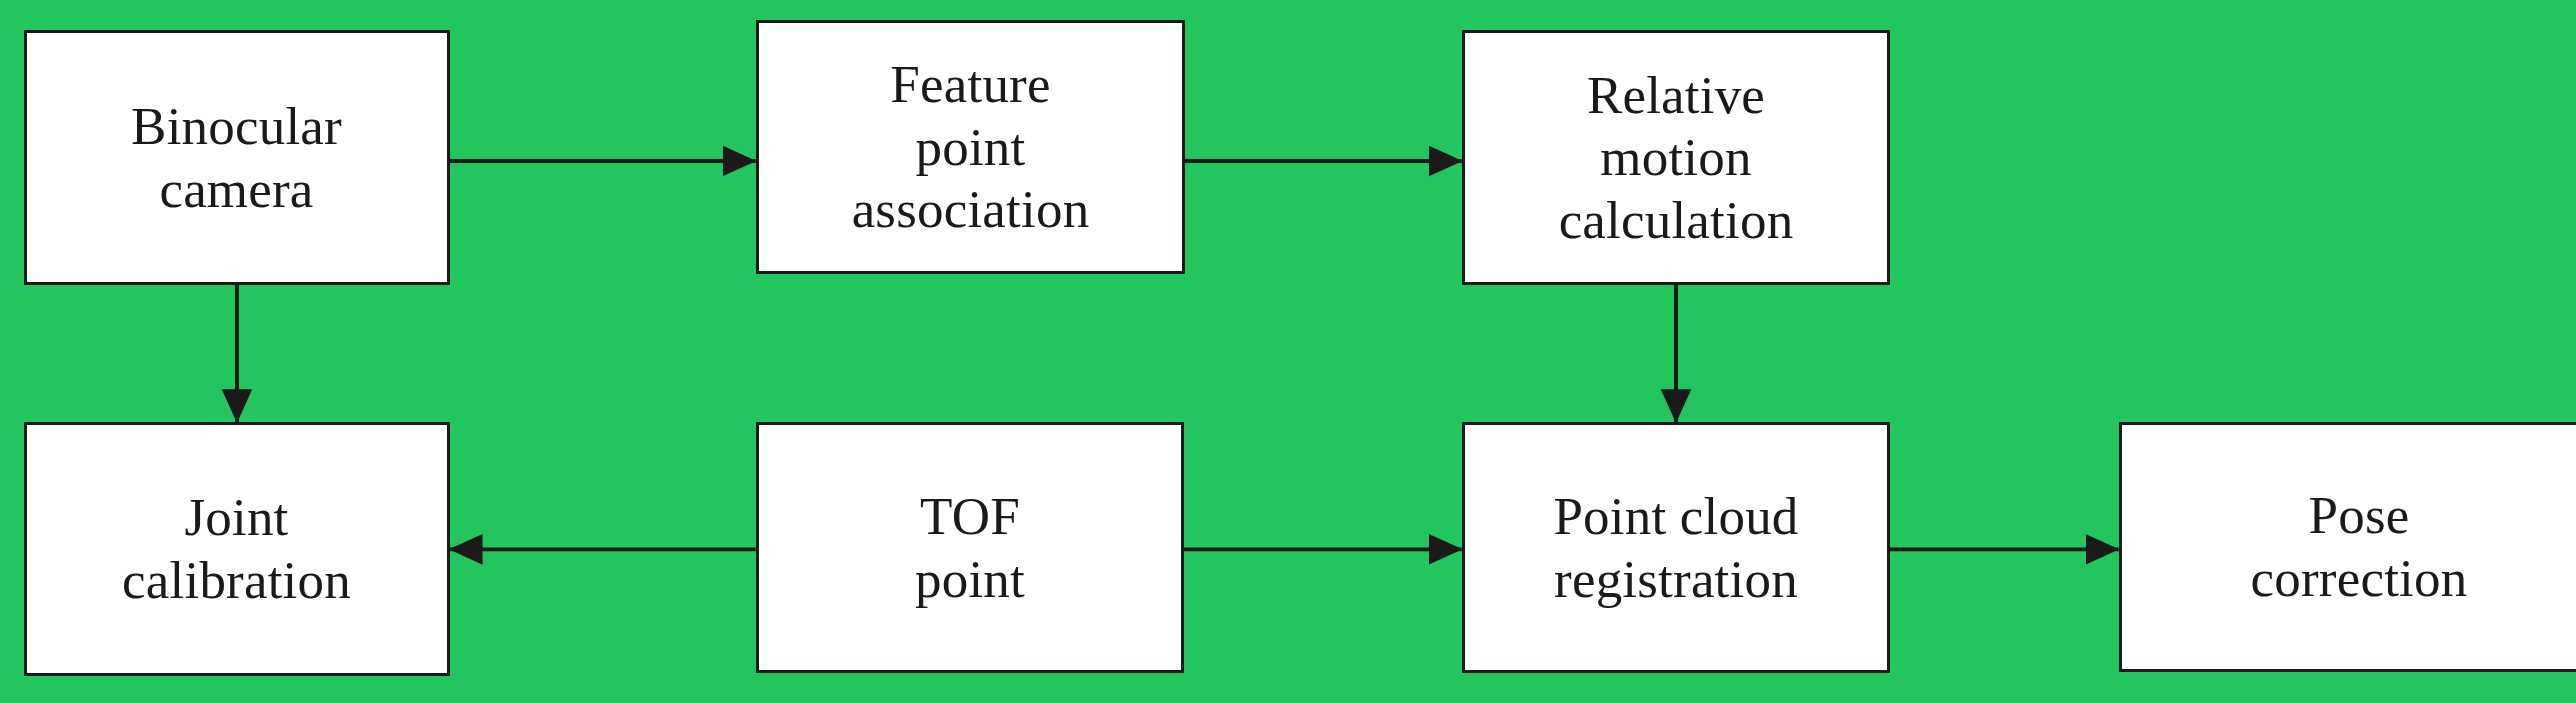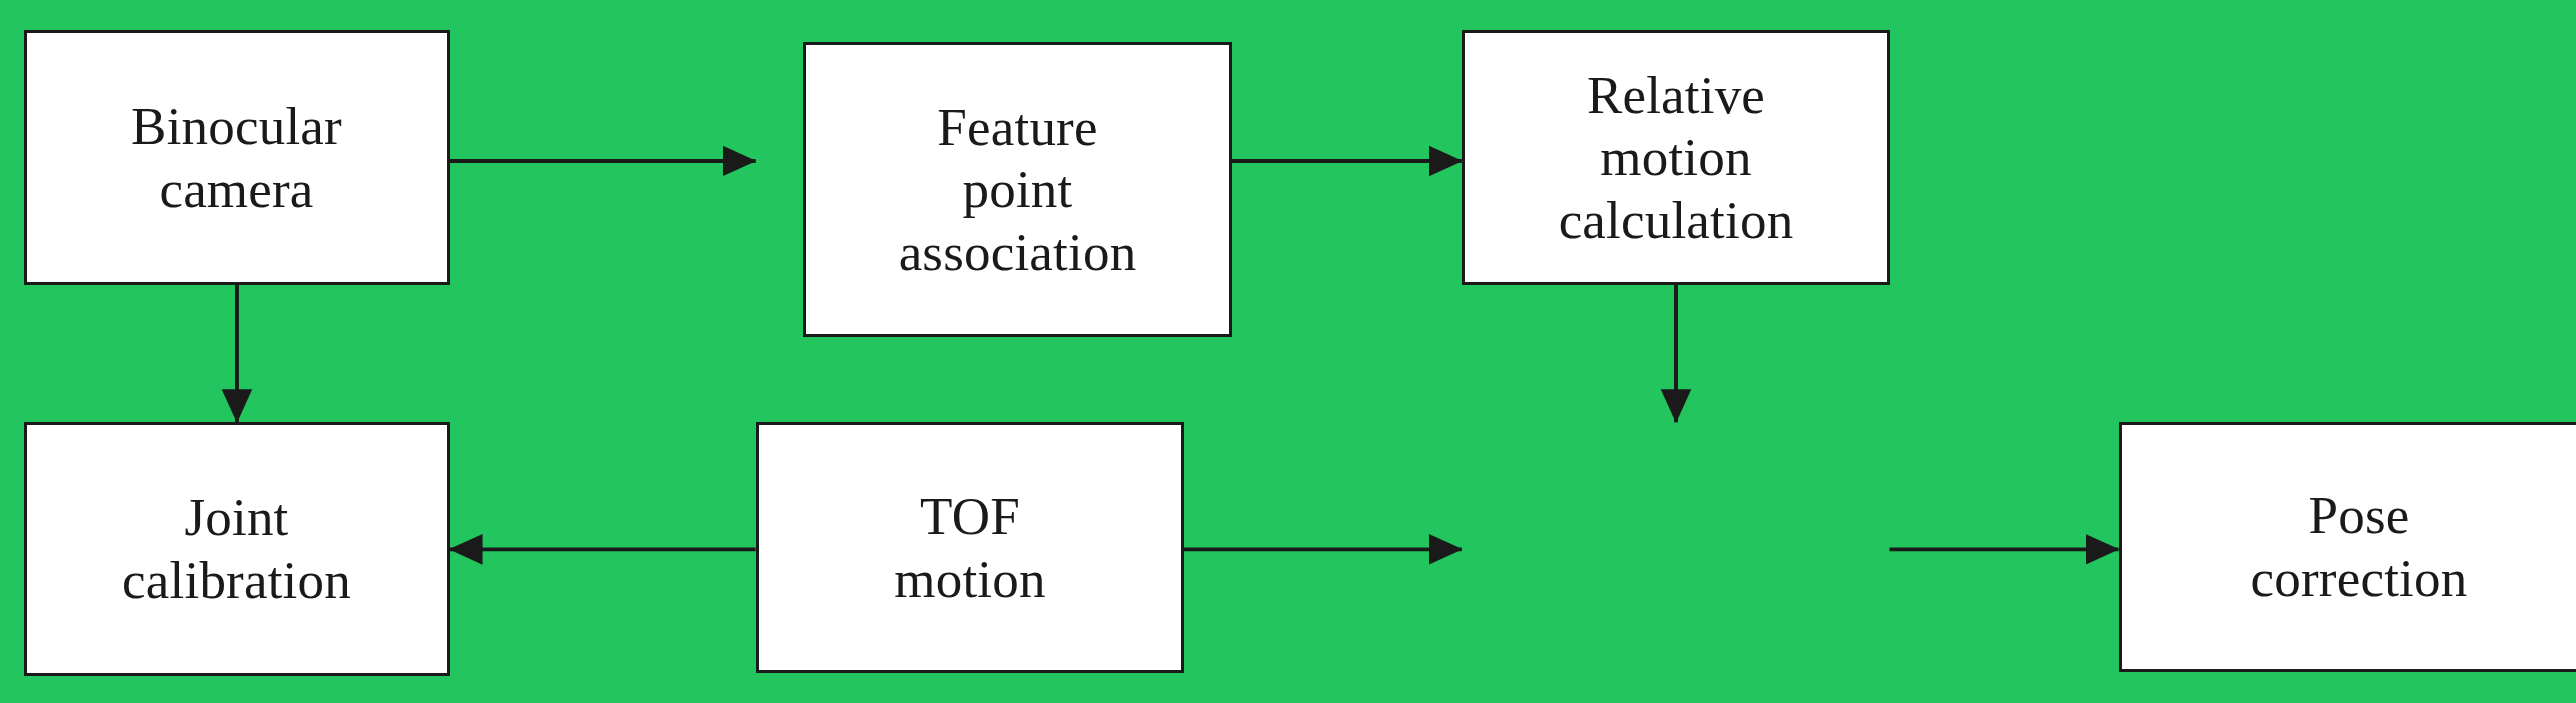--- a/index.html
+++ b/index.html
@@ -61,37 +61,41 @@
         <line x1="963" y1="700" x2="573" y2="700" stroke="#1a1a1a" stroke-width="5" marker-end="url(#arrowhead)"></line>
         <line x1="1508" y1="700" x2="1863" y2="700" stroke="#1a1a1a" stroke-width="5" marker-end="url(#arrowhead)"></line>
         <line x1="2408" y1="700" x2="2700" y2="700" stroke="#1a1a1a" stroke-width="5" marker-end="url(#arrowhead)"></line>
       </g>
   </svg>
 
   <div class="node" style="left: 23.5px; top: 30px; width: 426px; height: 255px; border-color: rgb(26, 26, 26);">
     <span class="node-label">Binocular
 camera</span>
   </div>
-  <div class="node" style="left: 756px; top: 42px; width: 429px; height: 295px; border-color: rgb(26, 26, 26); margin-left: 47px;">
+  <div class="node" style="left: 756px; top: 20px; width: 429px; height: 254px; border-color: rgb(26, 26, 26);">
     <span class="node-label">Feature
 point
 association</span>
   </div>
   <div class="node" style="left: 1462px; top: 30px; width: 428px; height: 255px; border-color: rgb(26, 26, 26); justify-content: center;">
     <span class="node-label">Relative
 motion
 calculation</span>
   </div>
   <div class="node" style="left: 23.5px; top: 422px; width: 426px; height: 254px; border-color: rgb(26, 26, 26);">
     <span class="node-label">Joint
 calibration</span>
   </div>
   <div class="node" style="left: 756px; top: 422px; width: 428px; height: 251px; border-color: rgb(26, 26, 26);">
     <span class="node-label">TOF
-motion</span>
+point</span>
+  </div>
+  <div class="node" style="left: 1462px; top: 422px; width: 428px; height: 251px; border-color: rgb(26, 26, 26);">
+    <span class="node-label">Point cloud
+registration</span>
   </div>
   <div class="node" style="left: 2119px; top: 422px; width: 480px; height: 250px; border-color: rgb(26, 26, 26);">
     <span class="node-label">Pose
 correction</span>
   </div>
 
 </div>
 
 
 </body></html>

